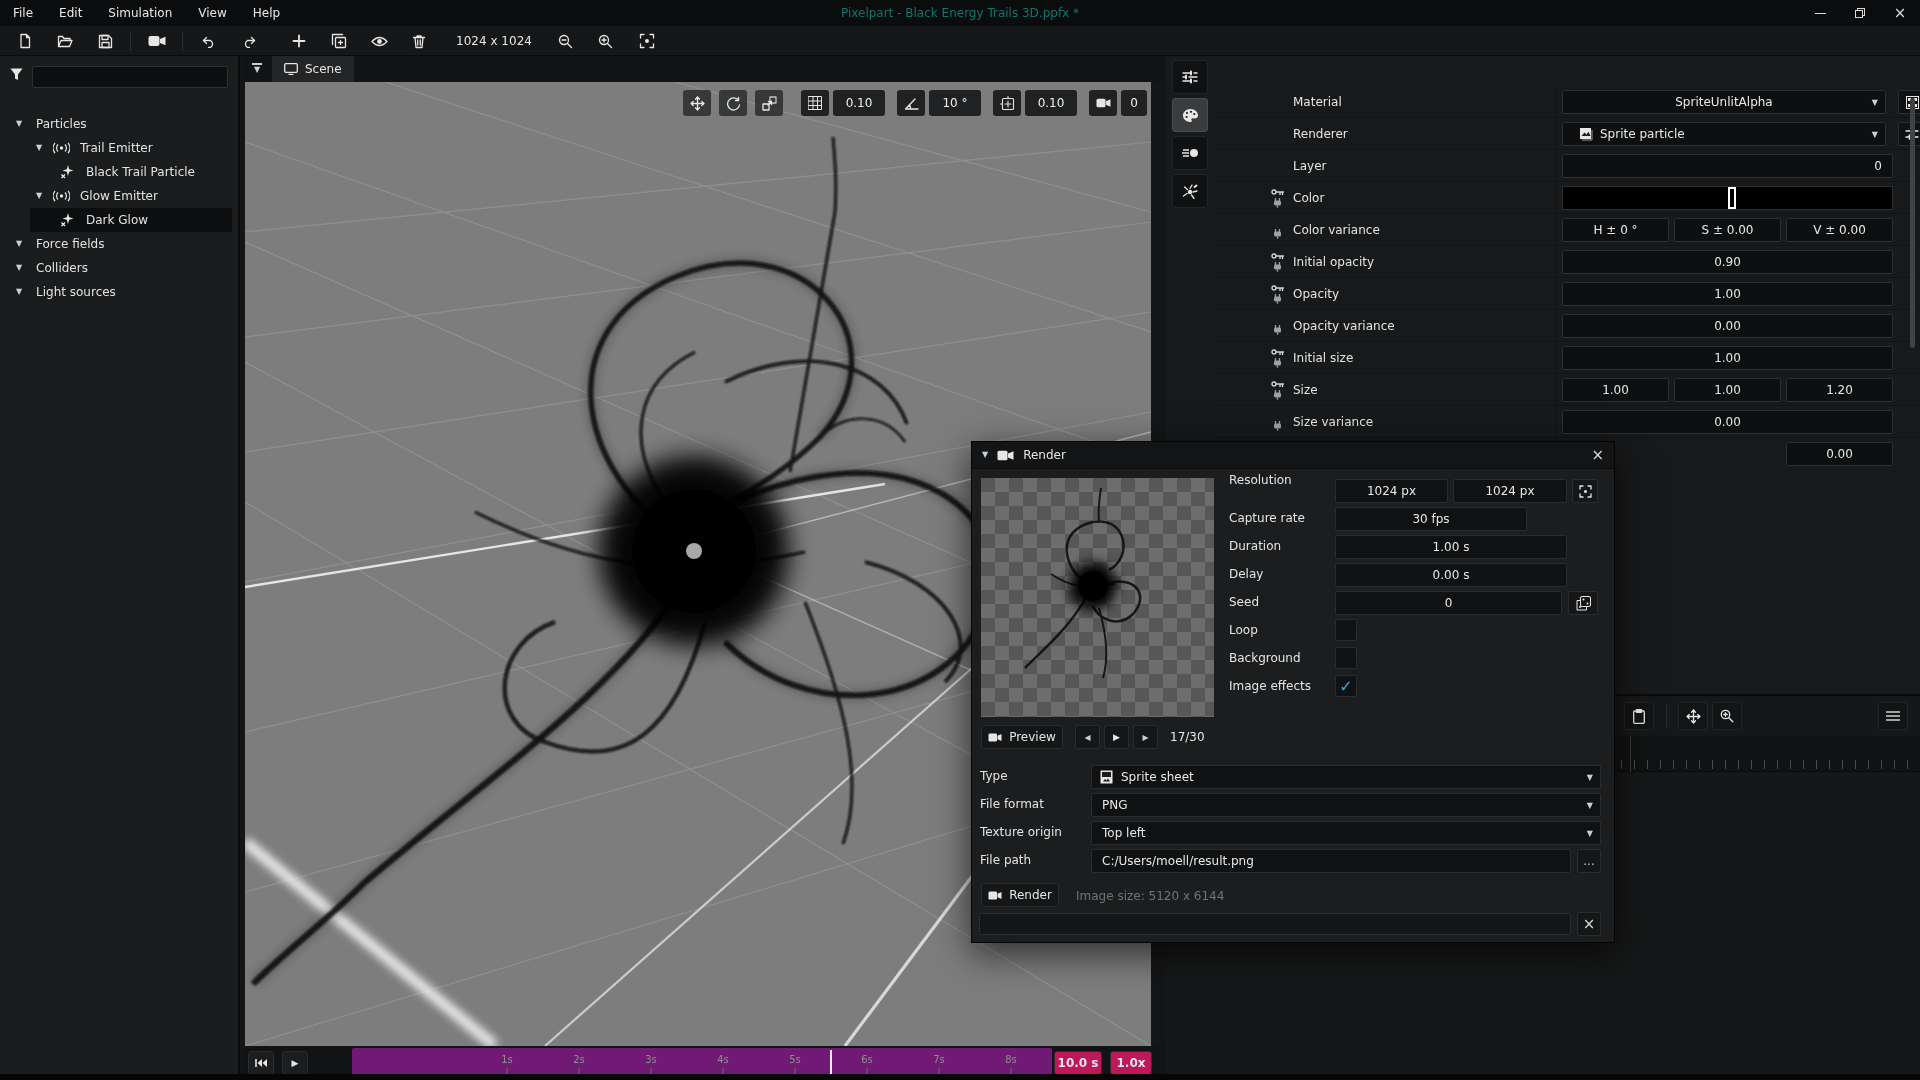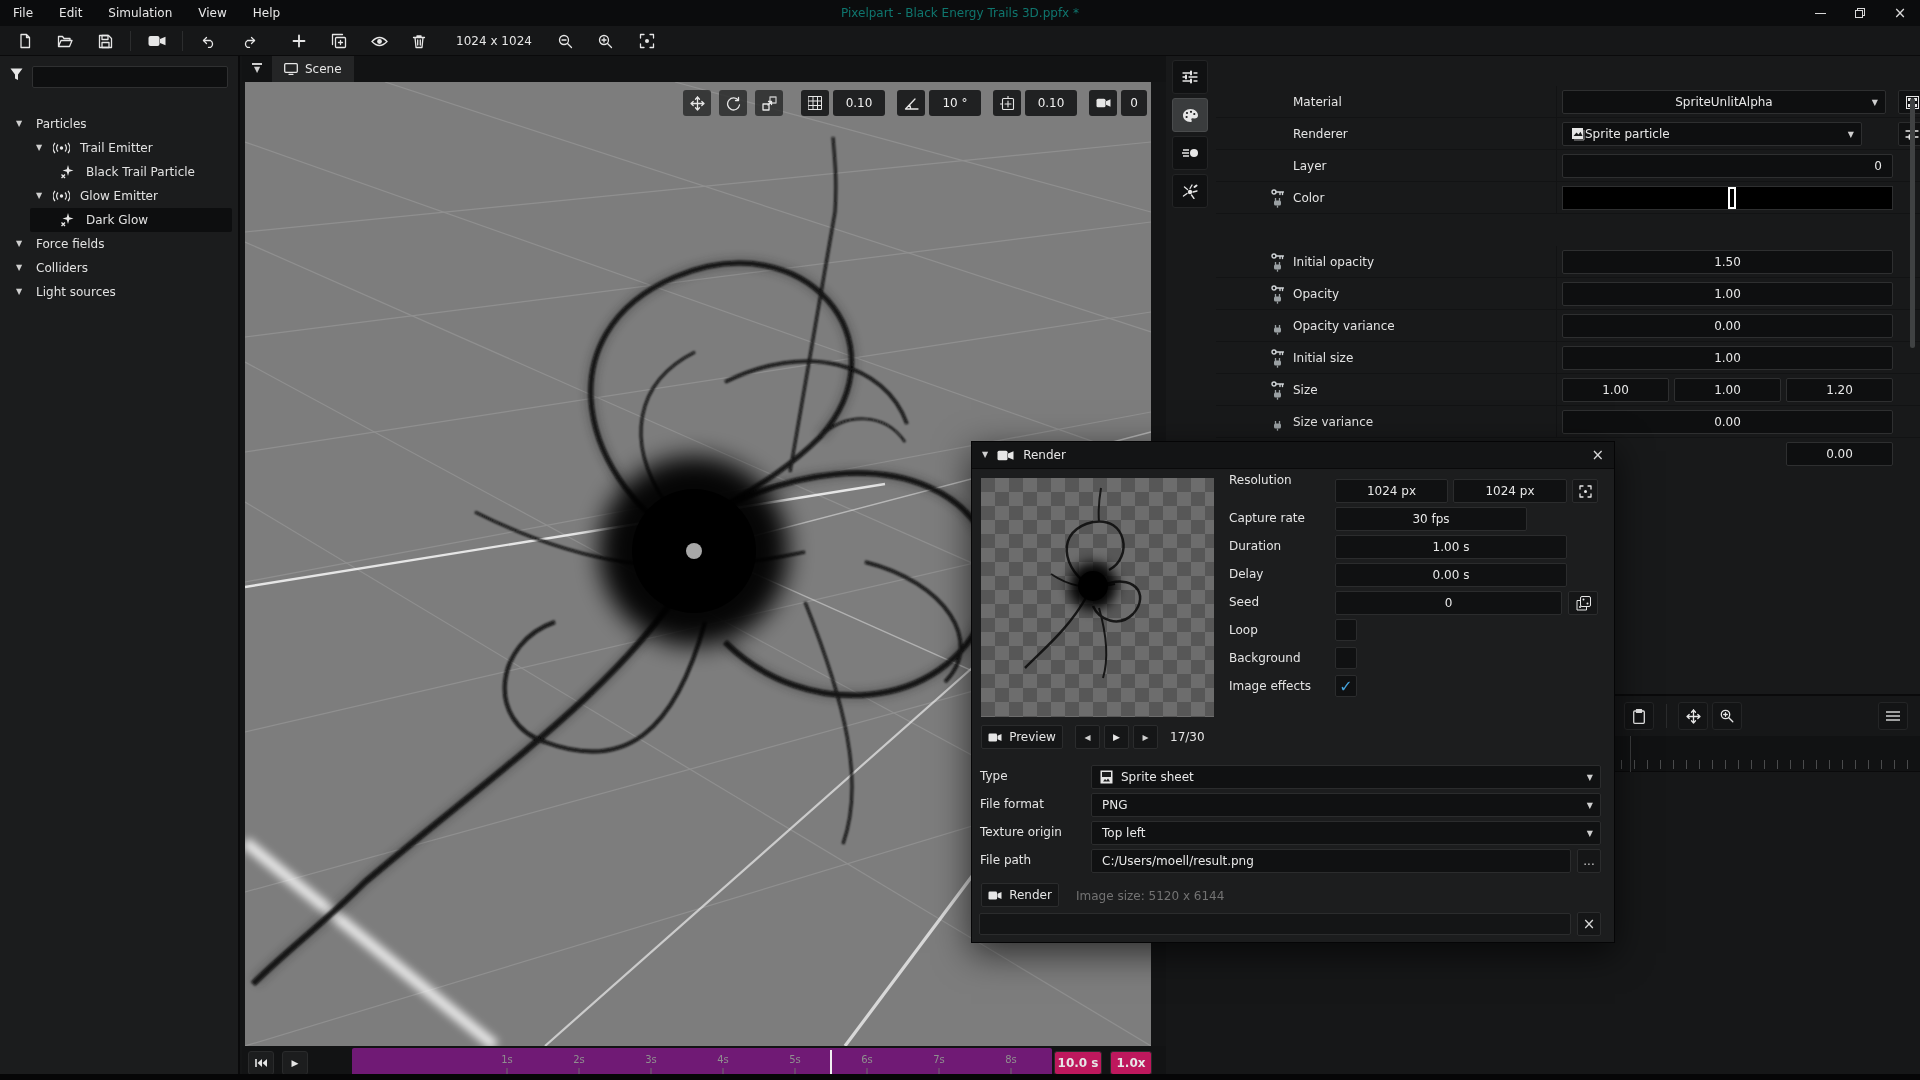--- a/index.html
+++ b/index.html
@@ -493,21 +493,21 @@
             <rect x="5" y="5" width="3" height="3" fill="#e6e6e6"></rect>
             <rect x="2" y="8" width="3" height="3" fill="#e6e6e6"></rect>
             <rect x="8" y="8" width="3" height="3" fill="#e6e6e6"></rect>
           </svg>
         </span>
 
     </div>
     <div class="prow" style="top:62px">
       <span class="vline" style="left:340px"></span>
       <span class="plabel">Renderer</span>
-      <span class="pfield" style="left:346px;width:300px;justify-content:flex-start;padding-left:8px;gap:0">
+      <span class="pfield" style="left:346px;width:324px;justify-content:flex-start;padding-left:16px;gap:7px">
         <span class="ico">
             <svg width="14" height="14">
               <rect x="1" y="1" width="11" height="11" fill="#e6e6e6"></rect>
               <path d="M2.5 9 l3 -3.5 2 2 2 -2.8 2 4.3 Z" fill="#1a1b1c"></path>
               <path d="M13 3 v10 h-10" stroke="#9a9a9a" fill="none"></path>
             </svg>
           </span>
         <span>Sprite particle</span>
           <span class="ddl">▼</span>
         </span>
@@ -538,39 +538,55 @@
               <rect x="1" y="2.5" width="7" height="5" rx="1.5" fill="#9aa0a3"></rect>
               <path d="M4.5 7.5 v2.2" stroke="#9aa0a3" stroke-width="1.3"></path>
             </svg>
           </span>
         </span>
       <span class="plabel">Color</span>
       <span class="abs" style="left:346px;top:4px;width:331px;height:24px;background:#000;border:1px solid #2e2f30">
         <span class="abs" style="left:50%;top:0px;width:8px;height:22px;border:2px solid #fff;background:#000"></span>
       </span>
     </div>
-    <div class="prow" style="top:190px">
-      <span class="vline" style="left:340px"></span>
-      <span class="kp">
-          <span class="ico">
-            <svg class="lineart" width="13" height="8" style="stroke:#cfd3d6;stroke-width:1.4">
-              <circle cx="3" cy="4" r="2"></circle>
-              <path d="M5 4 h7.5 M9 4 v2.6 M11.5 4 v2.6"></path>
-            </svg>
-          </span>
+    <div class="prow" style="top:158px">
+      <span class="vline" style="left:340px"></span>
+      <span class="kp" style="justify-content:flex-end;padding-bottom:4px">
           <span class="ico">
             <svg width="9" height="10">
               <path d="M2.5 0 v3 M6.5 0 v3" stroke="#9aa0a3" stroke-width="1.3"></path>
               <rect x="1" y="2.5" width="7" height="5" rx="1.5" fill="#9aa0a3"></rect>
               <path d="M4.5 7.5 v2.2" stroke="#9aa0a3" stroke-width="1.3"></path>
             </svg>
           </span>
         </span>
+      <span class="plabel">Color variance</span>
+      <span class="pfield" style="left:346px;width:107px">H ± 0 °</span>
+      <span class="pfield" style="left:458px;width:107px">S ± 0.00</span>
+      <span class="pfield" style="left:570px;width:107px">V ± 0.00</span>
+    </div>
+    <div class="prow" style="top:190px">
+      <span class="vline" style="left:340px"></span>
+      <span class="kp">
+          <span class="ico">
+            <svg class="lineart" width="13" height="8" style="stroke:#cfd3d6;stroke-width:1.4">
+              <circle cx="3" cy="4" r="2"></circle>
+              <path d="M5 4 h7.5 M9 4 v2.6 M11.5 4 v2.6"></path>
+            </svg>
+          </span>
+          <span class="ico">
+            <svg width="9" height="10">
+              <path d="M2.5 0 v3 M6.5 0 v3" stroke="#9aa0a3" stroke-width="1.3"></path>
+              <rect x="1" y="2.5" width="7" height="5" rx="1.5" fill="#9aa0a3"></rect>
+              <path d="M4.5 7.5 v2.2" stroke="#9aa0a3" stroke-width="1.3"></path>
+            </svg>
+          </span>
+        </span>
       <span class="plabel">Initial opacity</span>
-      <span class="pfield" style="left:346px;width:331px">1.50</span>
+      <span class="pfield" style="left:346px;width:331px">0.90</span>
     </div>
     <div class="prow" style="top:222px">
       <span class="vline" style="left:340px"></span>
       <span class="kp">
           <span class="ico">
             <svg class="lineart" width="13" height="8" style="stroke:#cfd3d6;stroke-width:1.4">
               <circle cx="3" cy="4" r="2"></circle>
               <path d="M5 4 h7.5 M9 4 v2.6 M11.5 4 v2.6"></path>
             </svg>
           </span>

